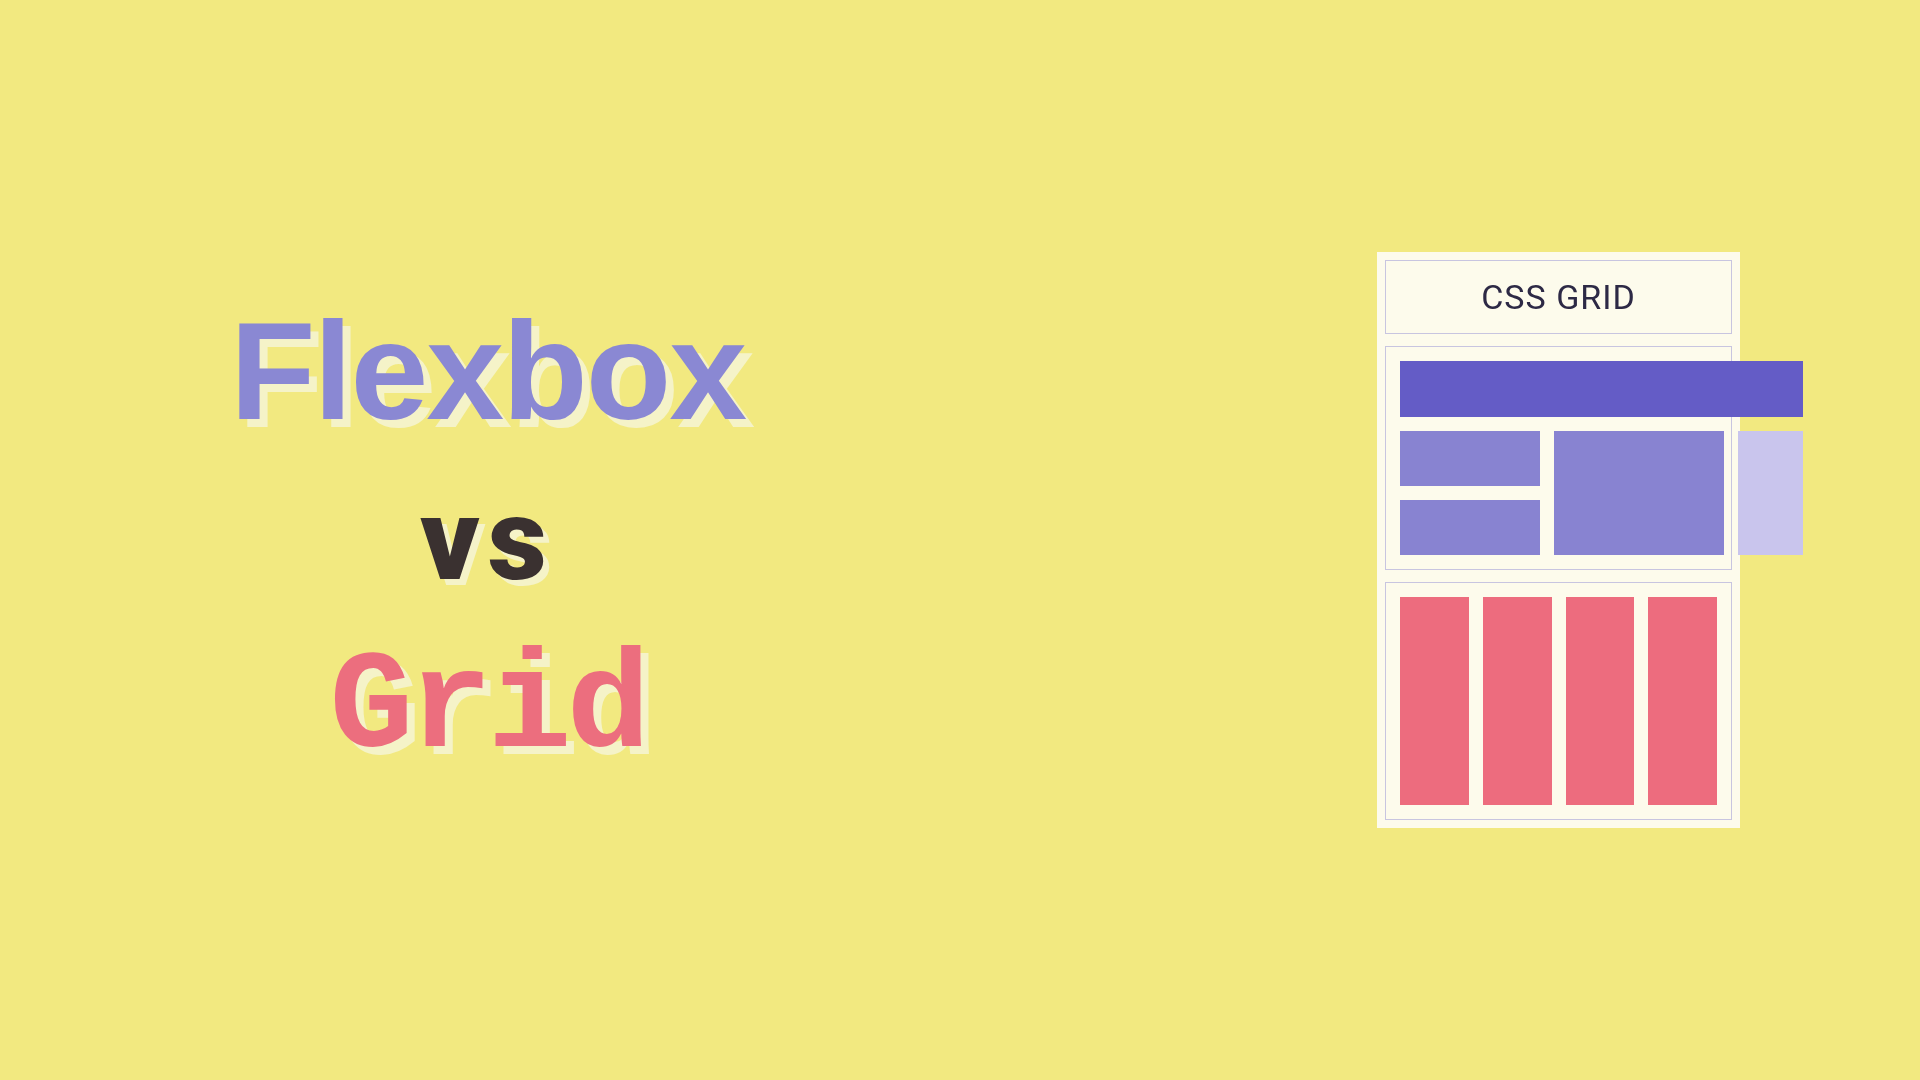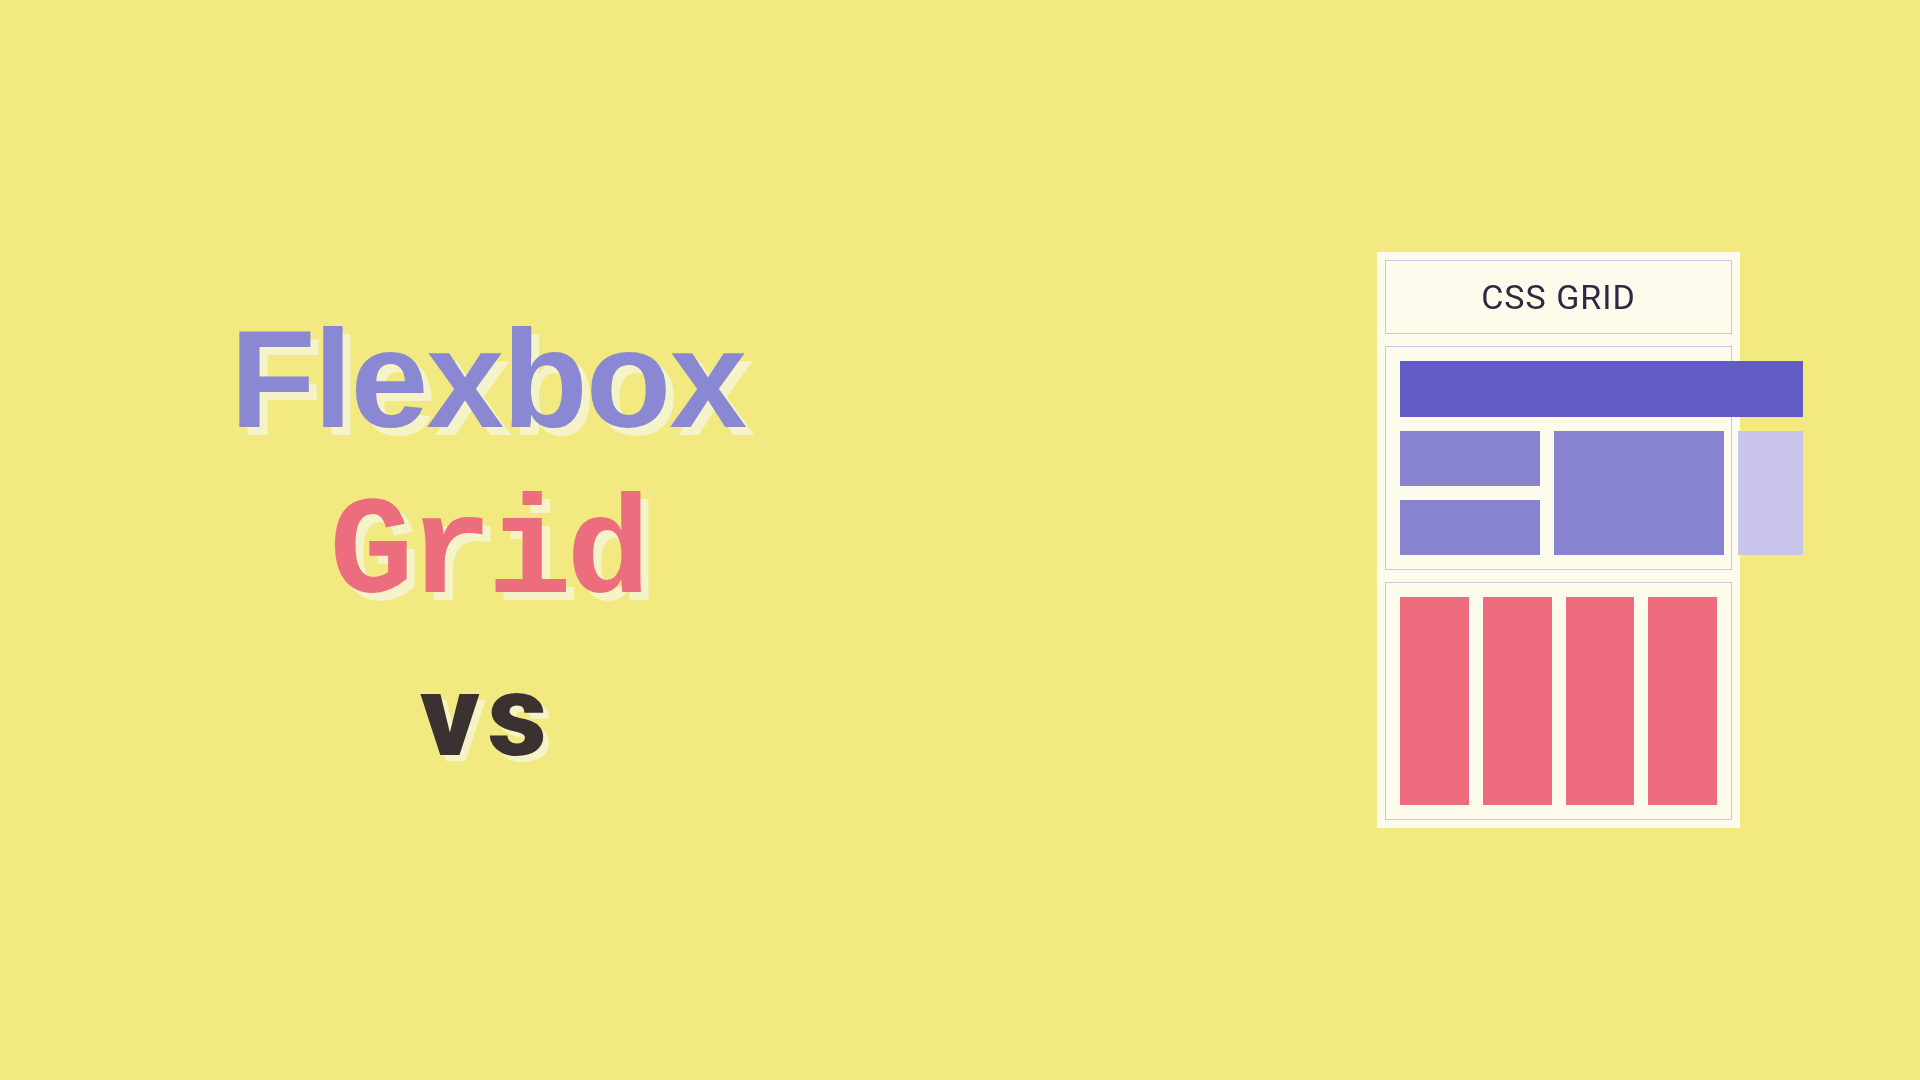--- a/index.html
+++ b/index.html
@@ -24,21 +24,21 @@
       align-items: center;
       justify-content: space-between;
       width: 100%;
       padding: 0 180px 0 230px;
     }
 
     .title-block {
       display: flex;
       flex-direction: column;
       align-items: center;
-      gap: 8px;
+      gap: 16px;
     }
 
     .title-line {
       font-size: 140px;
       font-weight: 800;
       line-height: 1.2;
       letter-spacing: -2px;
     }
 
     .title-flexbox {
@@ -137,22 +137,22 @@
       background: #ed6c7e;
     }
   </style>
 </head>
 <body>
 
 <div class="container">
 
   <div class="title-block">
     <div class="title-line title-flexbox">Flexbox</div>
+    <div class="title-line title-vs">vs</div>
     <div class="title-line title-grid">Grid</div>
-    <div class="title-line title-vs">vs</div>
   </div>
 
   <div class="diagram-panel">
 
     <div class="panel-section">
       <div class="panel-header">CSS GRID</div>
     </div>
 
     <div class="panel-section">
       <div class="grid-demo">

